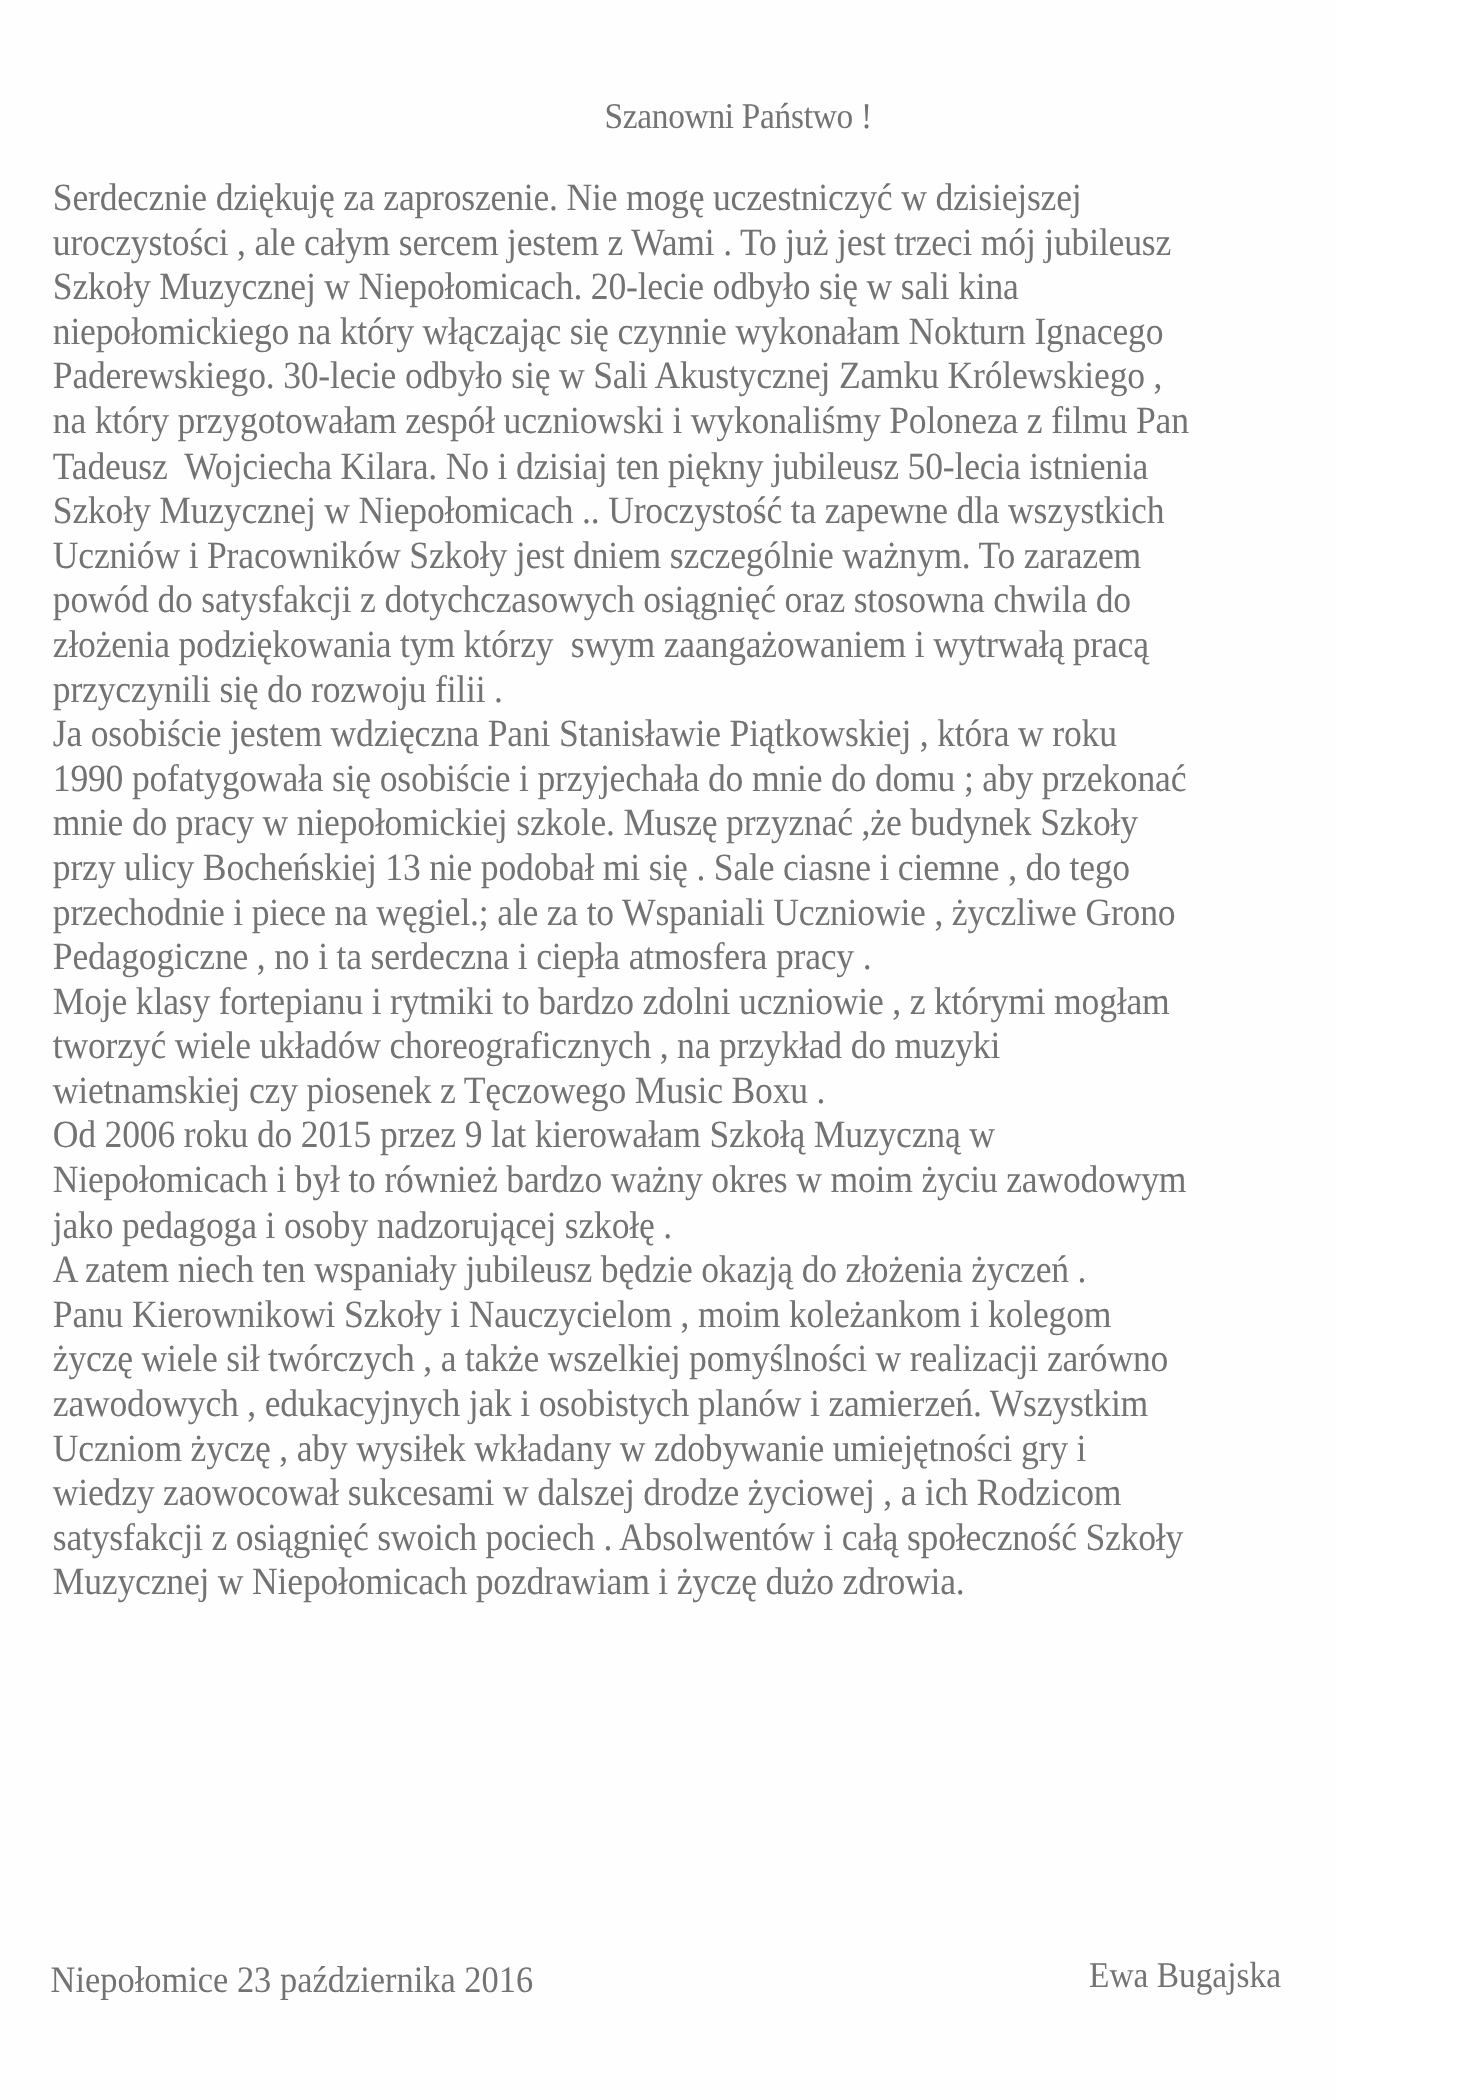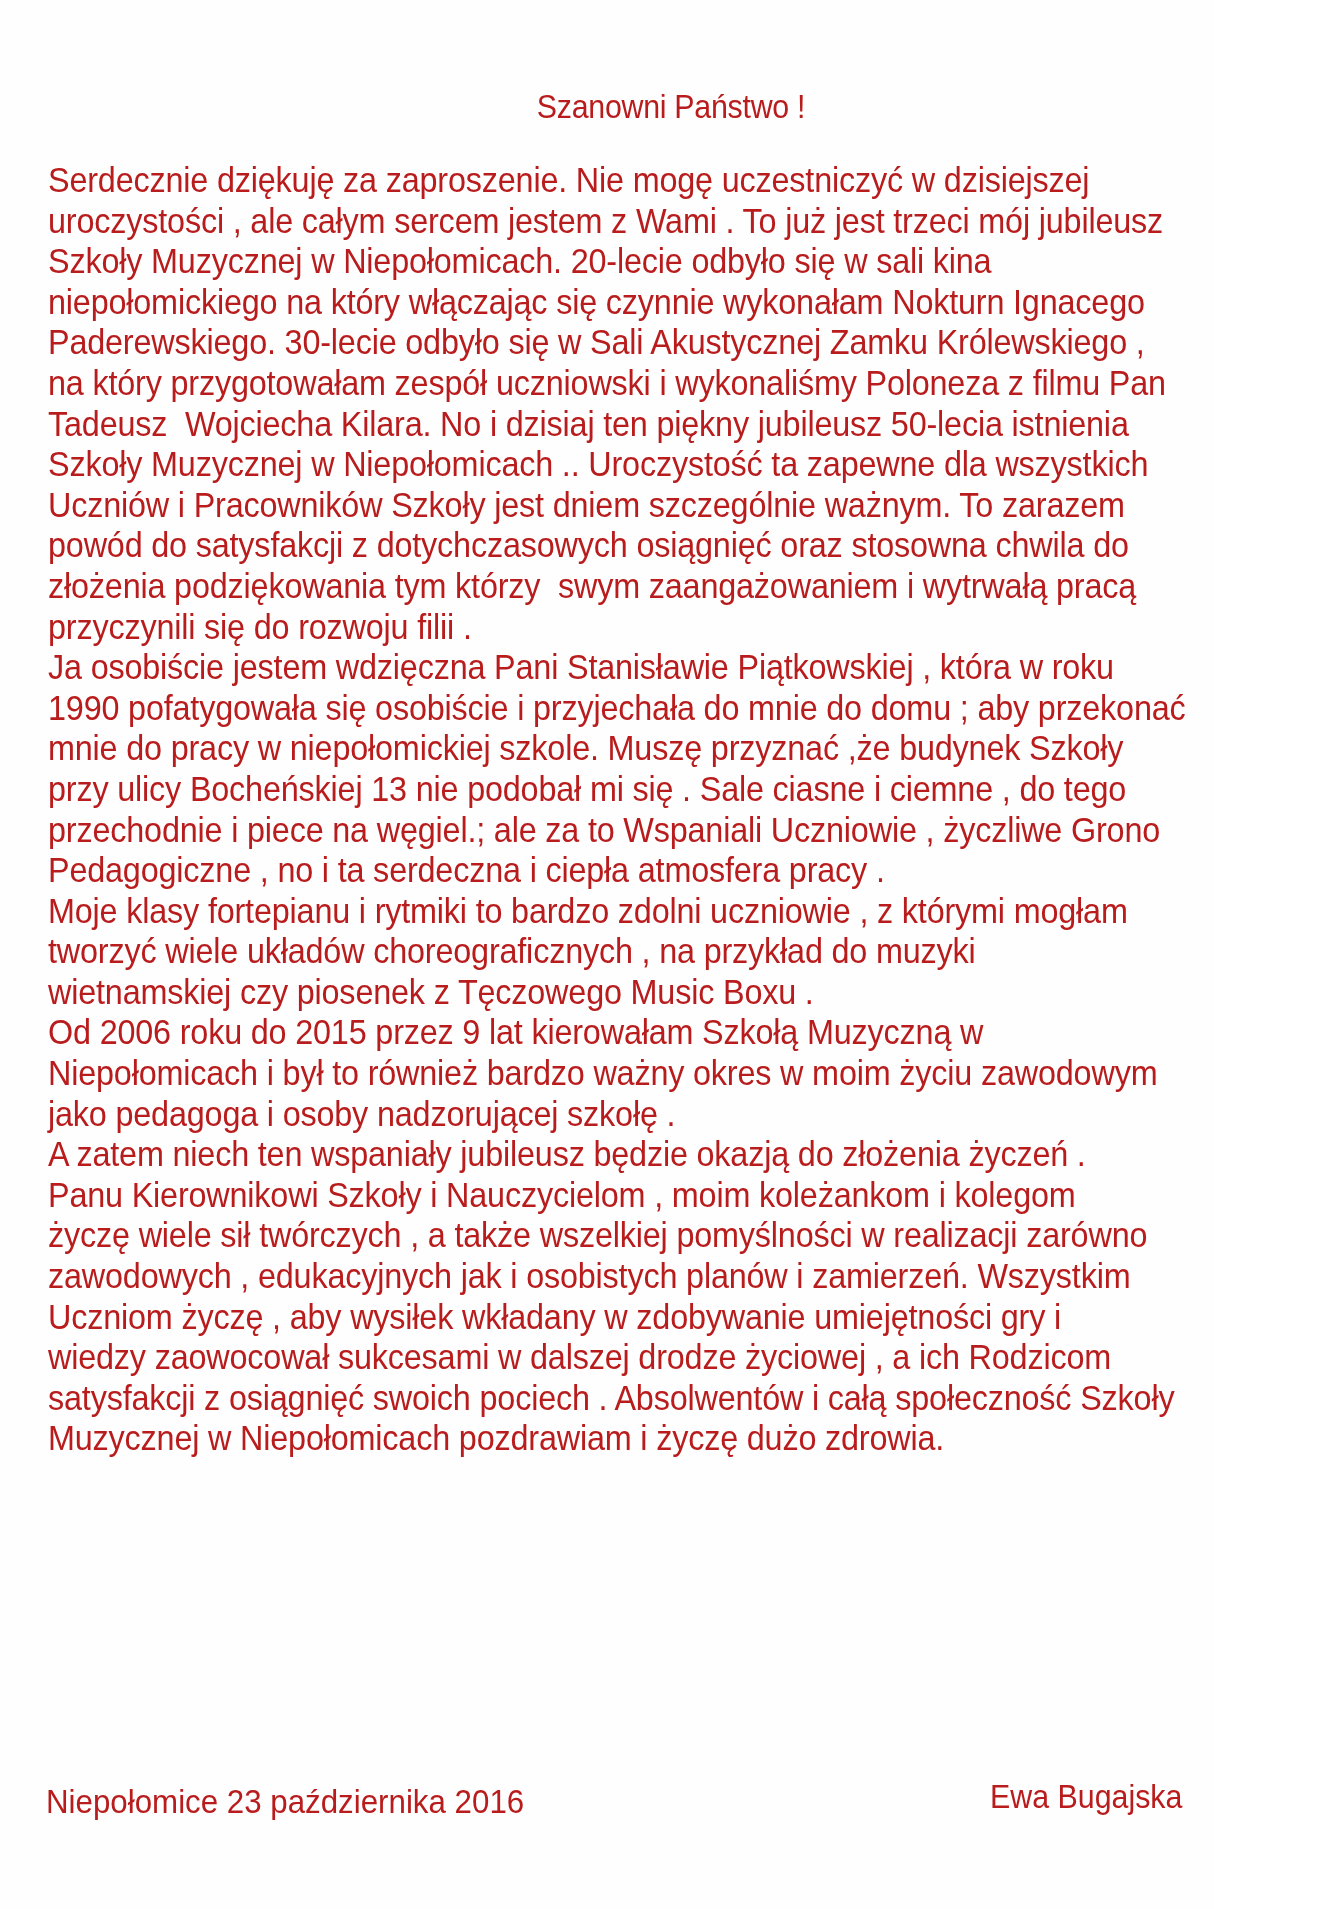--- a/index.html
+++ b/index.html
@@ -1,21 +1,21 @@
 <!DOCTYPE html>
 <html><head>
 <meta charset="utf-8">
 <style>
   html, body { margin: 0; padding: 0; background: #ffffff; }
   body { width: 1342px; height: 1909px; position: relative; overflow: hidden; }
   .page {
     position: absolute; left: 0; top: 0; width: 1214px; height: 1909px;
     background: #fefefe;
-    font-family: Liberation Sans, sans-serif;
-    color: #b91c1c;
+    font-family: Liberation Serif, serif;
+    color: #737373;
   }
   .title {
     position: absolute; top: 88px; left: 0; width: 1342px;
     text-align: center; font-size: 33px; letter-spacing: -0.3px;
     transform: scaleX(0.92); transform-origin: 50% 0;
   }
   .body {
     position: absolute; top: 160px; left: 48px; width: 1300px;
   }
   .line {

